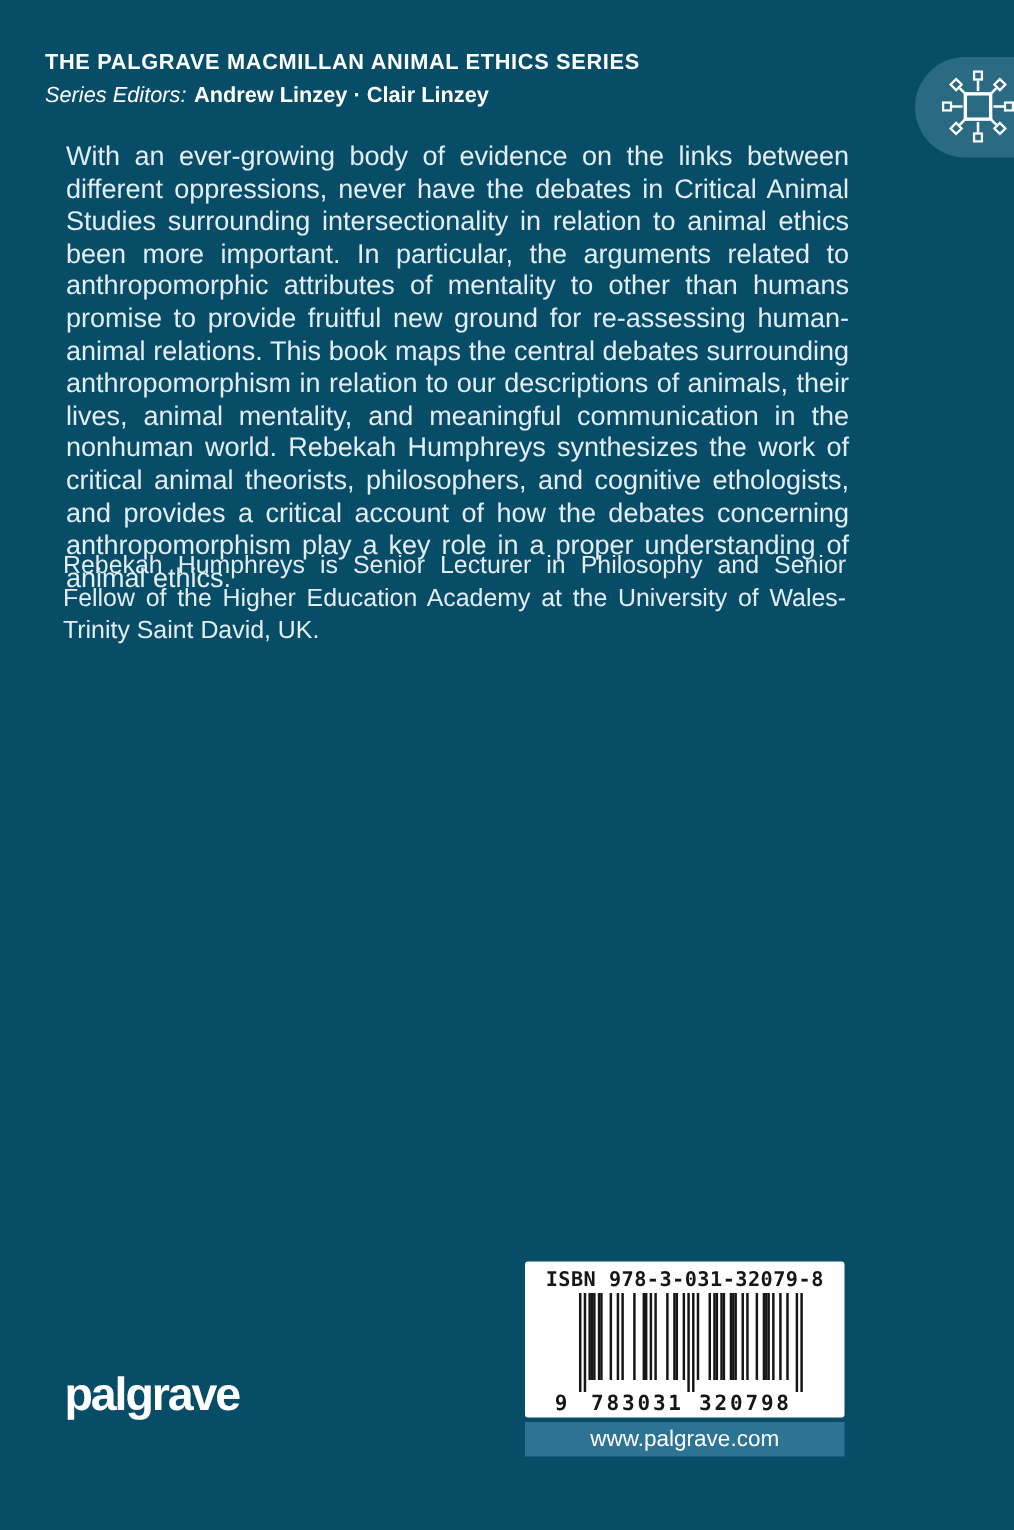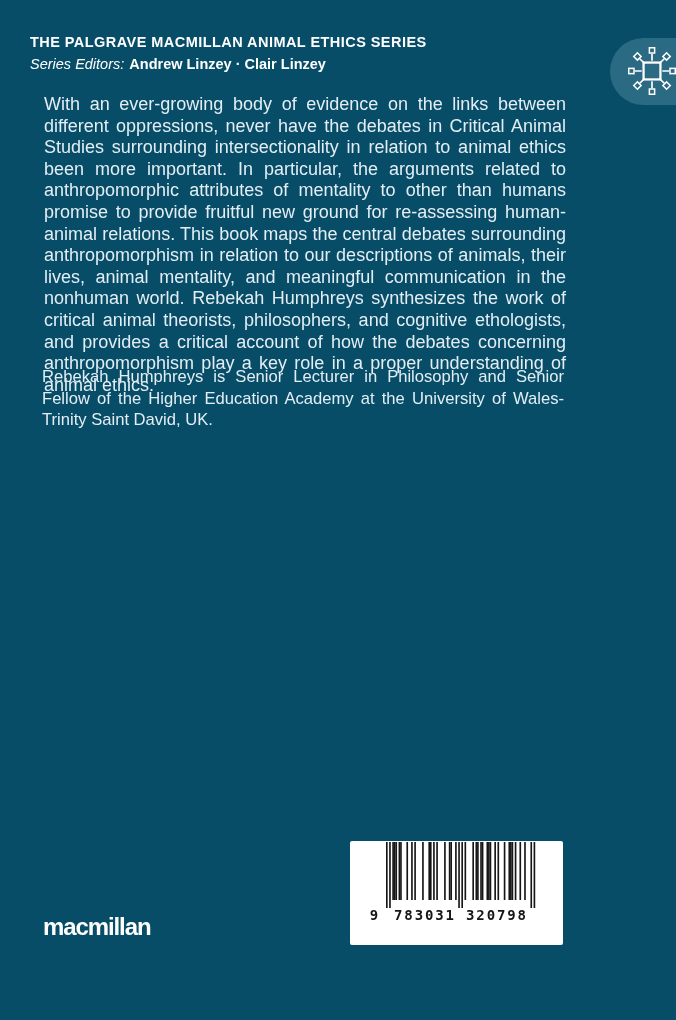--- a/index.html
+++ b/index.html
@@ -122,24 +122,25 @@
     </svg>
   </div>
 
   <p class="blurb">With an ever-growing body of evidence on the links between different oppressions, never have the debates in Critical Animal Studies surrounding intersectionality in relation to animal ethics been more important. In particular, the arguments related to anthropomorphic attributes of mentality to other than humans promise to provide fruitful new ground for re-assessing human-animal relations. This book maps the central debates surrounding anthropomorphism in relation to our descriptions of animals, their lives, animal mentality, and meaningful communication in the nonhuman world. Rebekah Humphreys synthesizes the work of critical animal theorists, philosophers, and cognitive ethologists, and provides a critical account of how the debates concerning anthropomorphism play a key role in a proper understanding of animal ethics.</p>
 
   <p class="bio">
     <span class="bio-name">Rebekah Humphreys</span><span> is Senior Lecturer in Philosophy and Senior Fellow of the Higher Education Academy at the University of Wales-Trinity Saint David, UK.</span>
   </p>
 
   <div class="logo">
-    <div class="logo-macmillan">macmillan</div>
+    <div class="logo-palgrave">palgrave</div>
   </div>
 
   <div class="barcode-box">
+    <div class="isbn">ISBN 978-3-031-32079-8</div>
     <svg id="ean-svg" width="213" height="82" viewBox="0 0 213 82">
         <rect x="36.00" y="0" width="1.6500000000000001" height="66" fill="#161616"></rect>
         <rect x="39.14" y="0" width="1.6500000000000001" height="66" fill="#161616"></rect>
         <rect x="42.28" y="0" width="1.6500000000000001" height="58" fill="#161616"></rect>
         <rect x="43.85" y="0" width="1.6500000000000001" height="58" fill="#161616"></rect>
         <rect x="45.42" y="0" width="1.6500000000000001" height="58" fill="#161616"></rect>
         <rect x="48.56" y="0" width="1.6500000000000001" height="58" fill="#161616"></rect>
         <rect x="50.13" y="0" width="1.6500000000000001" height="58" fill="#161616"></rect>
         <rect x="56.41" y="0" width="1.6500000000000001" height="58" fill="#161616"></rect>
         <rect x="61.12" y="0" width="1.6500000000000001" height="58" fill="#161616"></rect>
@@ -174,14 +175,17 @@
         <rect x="169.45" y="0" width="1.6500000000000001" height="58" fill="#161616"></rect>
         <rect x="174.16" y="0" width="1.6500000000000001" height="58" fill="#161616"></rect>
         <rect x="180.44" y="0" width="1.6500000000000001" height="66" fill="#161616"></rect>
         <rect x="183.58" y="0" width="1.6500000000000001" height="66" fill="#161616"></rect>
         <text class="bdigits" x="24" y="78" text-anchor="middle">9</text>
         <text class="bdigits" x="44" y="78" textLength="60" lengthAdjust="spacing">783031</text>
         <text class="bdigits" x="116" y="78" textLength="60" lengthAdjust="spacing">320798</text>
       </svg>
   </div>
 
+  <div class="webbar">
+    <span>www.palgrave.com</span>
+  </div>
 
 </div>
 
 </body></html>

